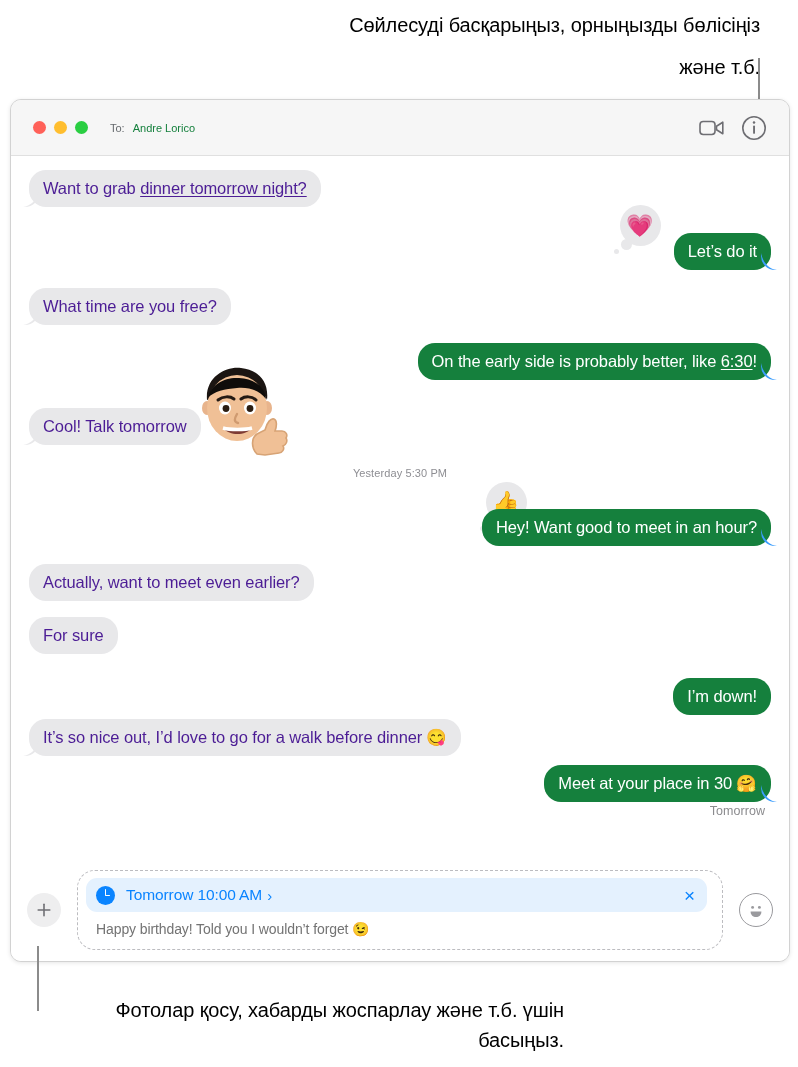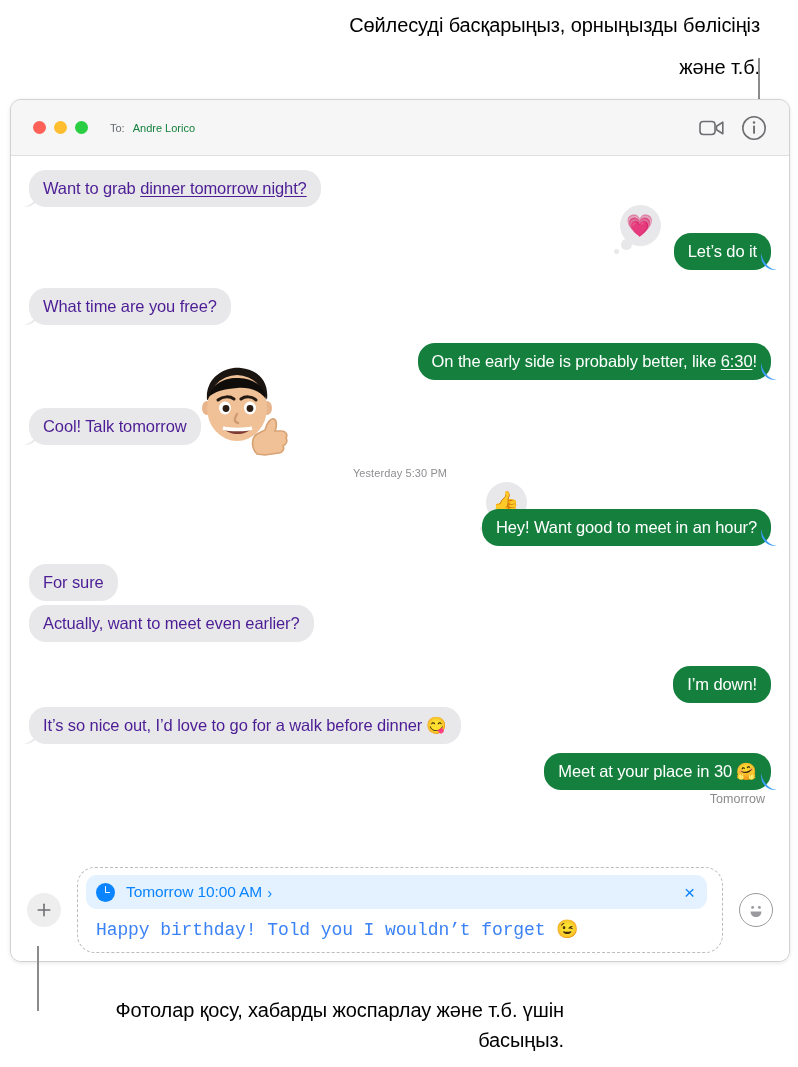--- a/index.html
+++ b/index.html
@@ -312,24 +312,23 @@
   }
   .schedule-spacer { flex: 1; }
   .schedule-close {
     color: #0a84ff;
     font-size: 19px;
     line-height: 1;
     font-weight: 400;
   }
   .draft-text {
     padding: 9px 6px 4px 10px;
-    font-size: 18px;
-    color: #3b82f6;
+    font-size: 14px;
+    color: #737373;
     letter-spacing: -0.1px;
-    font-family: Liberation Mono, monospace;
   }
 </style>
 </head>
 <body>
 
 <div class="callout-top">Сөйлесуді басқарыңыз, орныңызды бөлісіңіз және т.б.</div>
 <div class="leader-line leader-top"></div>
 
 <div class="window">
 
@@ -426,29 +425,29 @@
 
     <div class="row out" style="margin-top:30px; margin-bottom:18px;">
       <div class="tapback" style="right:244px; top:-27px;">
         <span>👍</span>
       </div>
       <div class="bubble out tail-out">
         <span>Hey! Want good to meet in an hour?</span>
       </div>
     </div>
 
+    <div class="row in tight">
+      <div class="bubble in">
+        <span>Actually, want to meet even earlier?</span>
+      </div>
+    </div>
+
     <div class="row in tight" style="margin-top:16px;">
       <div class="bubble in">
         <span>For sure</span>
-      </div>
-    </div>
-
-    <div class="row in tight">
-      <div class="bubble in">
-        <span>Actually, want to meet even earlier?</span>
       </div>
     </div>
 
     <div class="row out tight" style="margin-top:24px;">
       <div class="bubble out">
         <span>I’m down!</span>
       </div>
     </div>
 
     <div class="row in">

